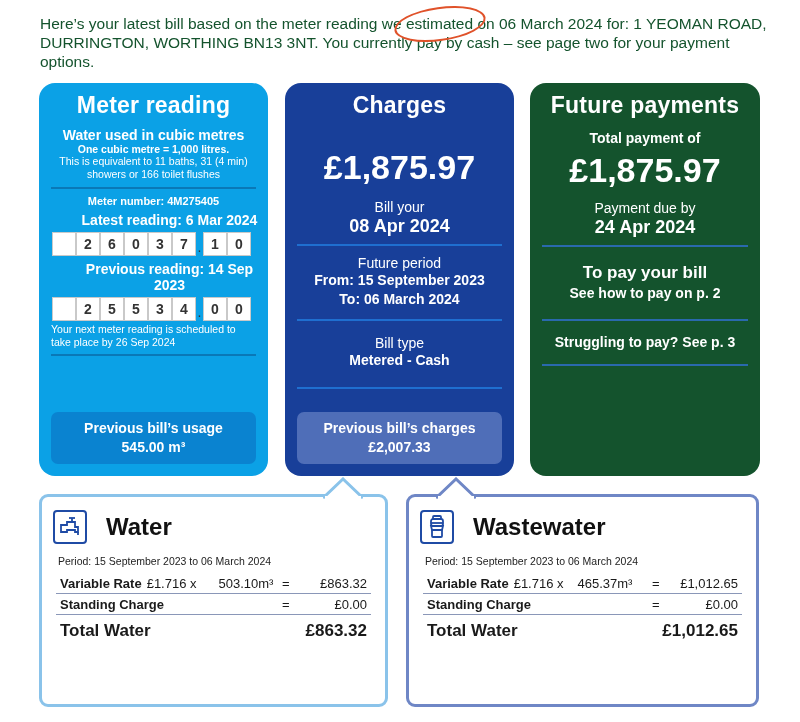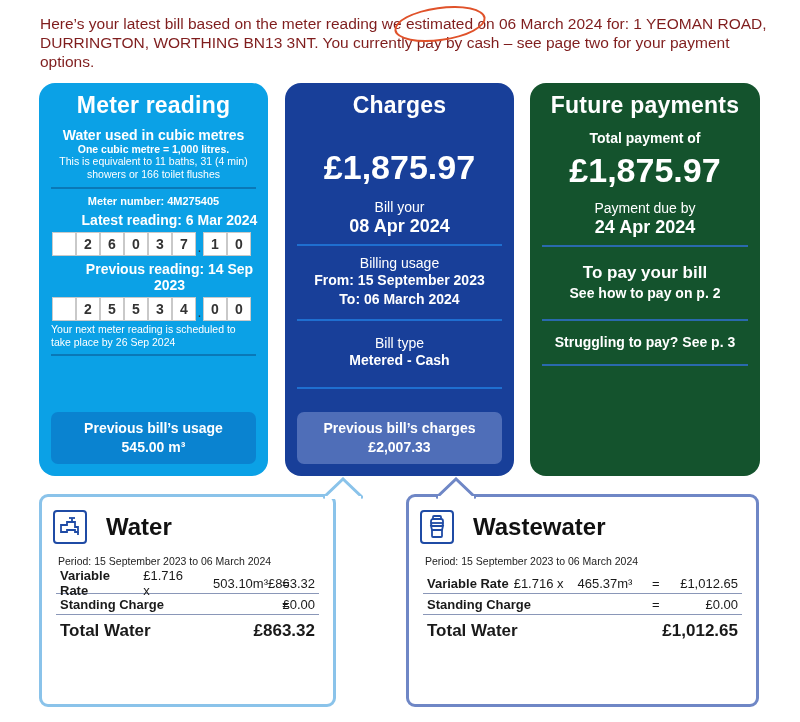--- a/index.html
+++ b/index.html
@@ -1,21 +1,21 @@
 <!DOCTYPE html>
 <html><head>
 <meta charset="utf-8">
 <style>
   * { box-sizing: border-box; margin: 0; padding: 0; }
   html, body { width: 800px; height: 722px; background: #ffffff; overflow: hidden; }
   body { font-family: "Liberation Sans", sans-serif; color: #1a1a1a; position: relative; }
 
   .intro {
     position: absolute; left: 40px; top: 14px; width: 730px;
-    font-size: 15.5px; line-height: 19px; color: #7f1d1d;
+    font-size: 15.5px; line-height: 19px; color: #14532d;
   }
   .intro .est { position: relative; display: inline-block; }
   .intro .est::after {
     content: ""; position: absolute; left: -12px; top: -7px; width: 88px; height: 30px;
     border: 2px solid #e0522a; border-radius: 50%; transform: rotate(-8deg);
   }
 
   .card {
     position: absolute; top: 83px; height: 393px; border-radius: 16px;
     color: #fff; text-align: center;
@@ -63,21 +63,21 @@
   .f-label { font-size: 14px; margin-top: 10px; }
   .f-value { font-size: 18px; font-weight: bold; margin-top: 1px; }
   .f-pay-title { font-size: 17px; font-weight: bold; margin-top: 16px; }
   .f-pay-sub { font-size: 14px; font-weight: bold; margin-top: 2px; }
   .f-struggle { font-size: 14px; font-weight: bold; margin: 13px 0 14px; }
 
   .bcard {
     position: absolute; top: 494px; height: 213px; background: #fff;
     border: 3px solid; border-radius: 9px;
   }
-  .bcard.water { left: 39px; width: 297px; border-color: #8ac3ea; }
+  .bcard.water { left: 39px; width: 349px; border-color: #8ac3ea; }
   .bcard.waste { left: 406px; width: 353px; border-color: #6f87c6; }
   .notch { position: absolute; top: -20px; width: 40px; height: 22px; }
   .bcard.water .notch { left: 281px; }
   .bcard.waste .notch { left: 27px; }
 
   .b-head { display: flex; align-items: center; margin: 10px 0 0 11px; height: 40px; }
   .b-icon {
     width: 34px; height: 34px; border: 2px solid #1f4ba5; border-radius: 4px;
     display: flex; align-items: center; justify-content: center;
   }
@@ -139,21 +139,21 @@
     <div>545.00 m³</div>
   </div>
 </section>
 
 <section class="card charges">
   <h2>Charges</h2>
   <div class="c-amount">£1,875.97</div>
   <div class="c-label">Bill your</div>
   <div class="c-value">08 Apr  2024</div>
   <div class="divider" style="margin-top:7px"></div>
-  <div class="c-period-label">Billing usage</div>
+  <div class="c-period-label">Future period</div>
   <div class="c-period">From: 15 September 2023</div>
   <div class="c-period">To: 06 March 2024</div>
   <div class="divider" style="margin-top:10px"></div>
   <div class="c-period-label" style="margin-top:14px">Bill type</div>
   <div class="c-period">Metered - Cash</div>
   <div class="divider" style="margin-top:17px"></div>
   <div class="prev-box">
     <div>Previous bill’s charges</div>
     <div>£2,007.33</div>
   </div>

